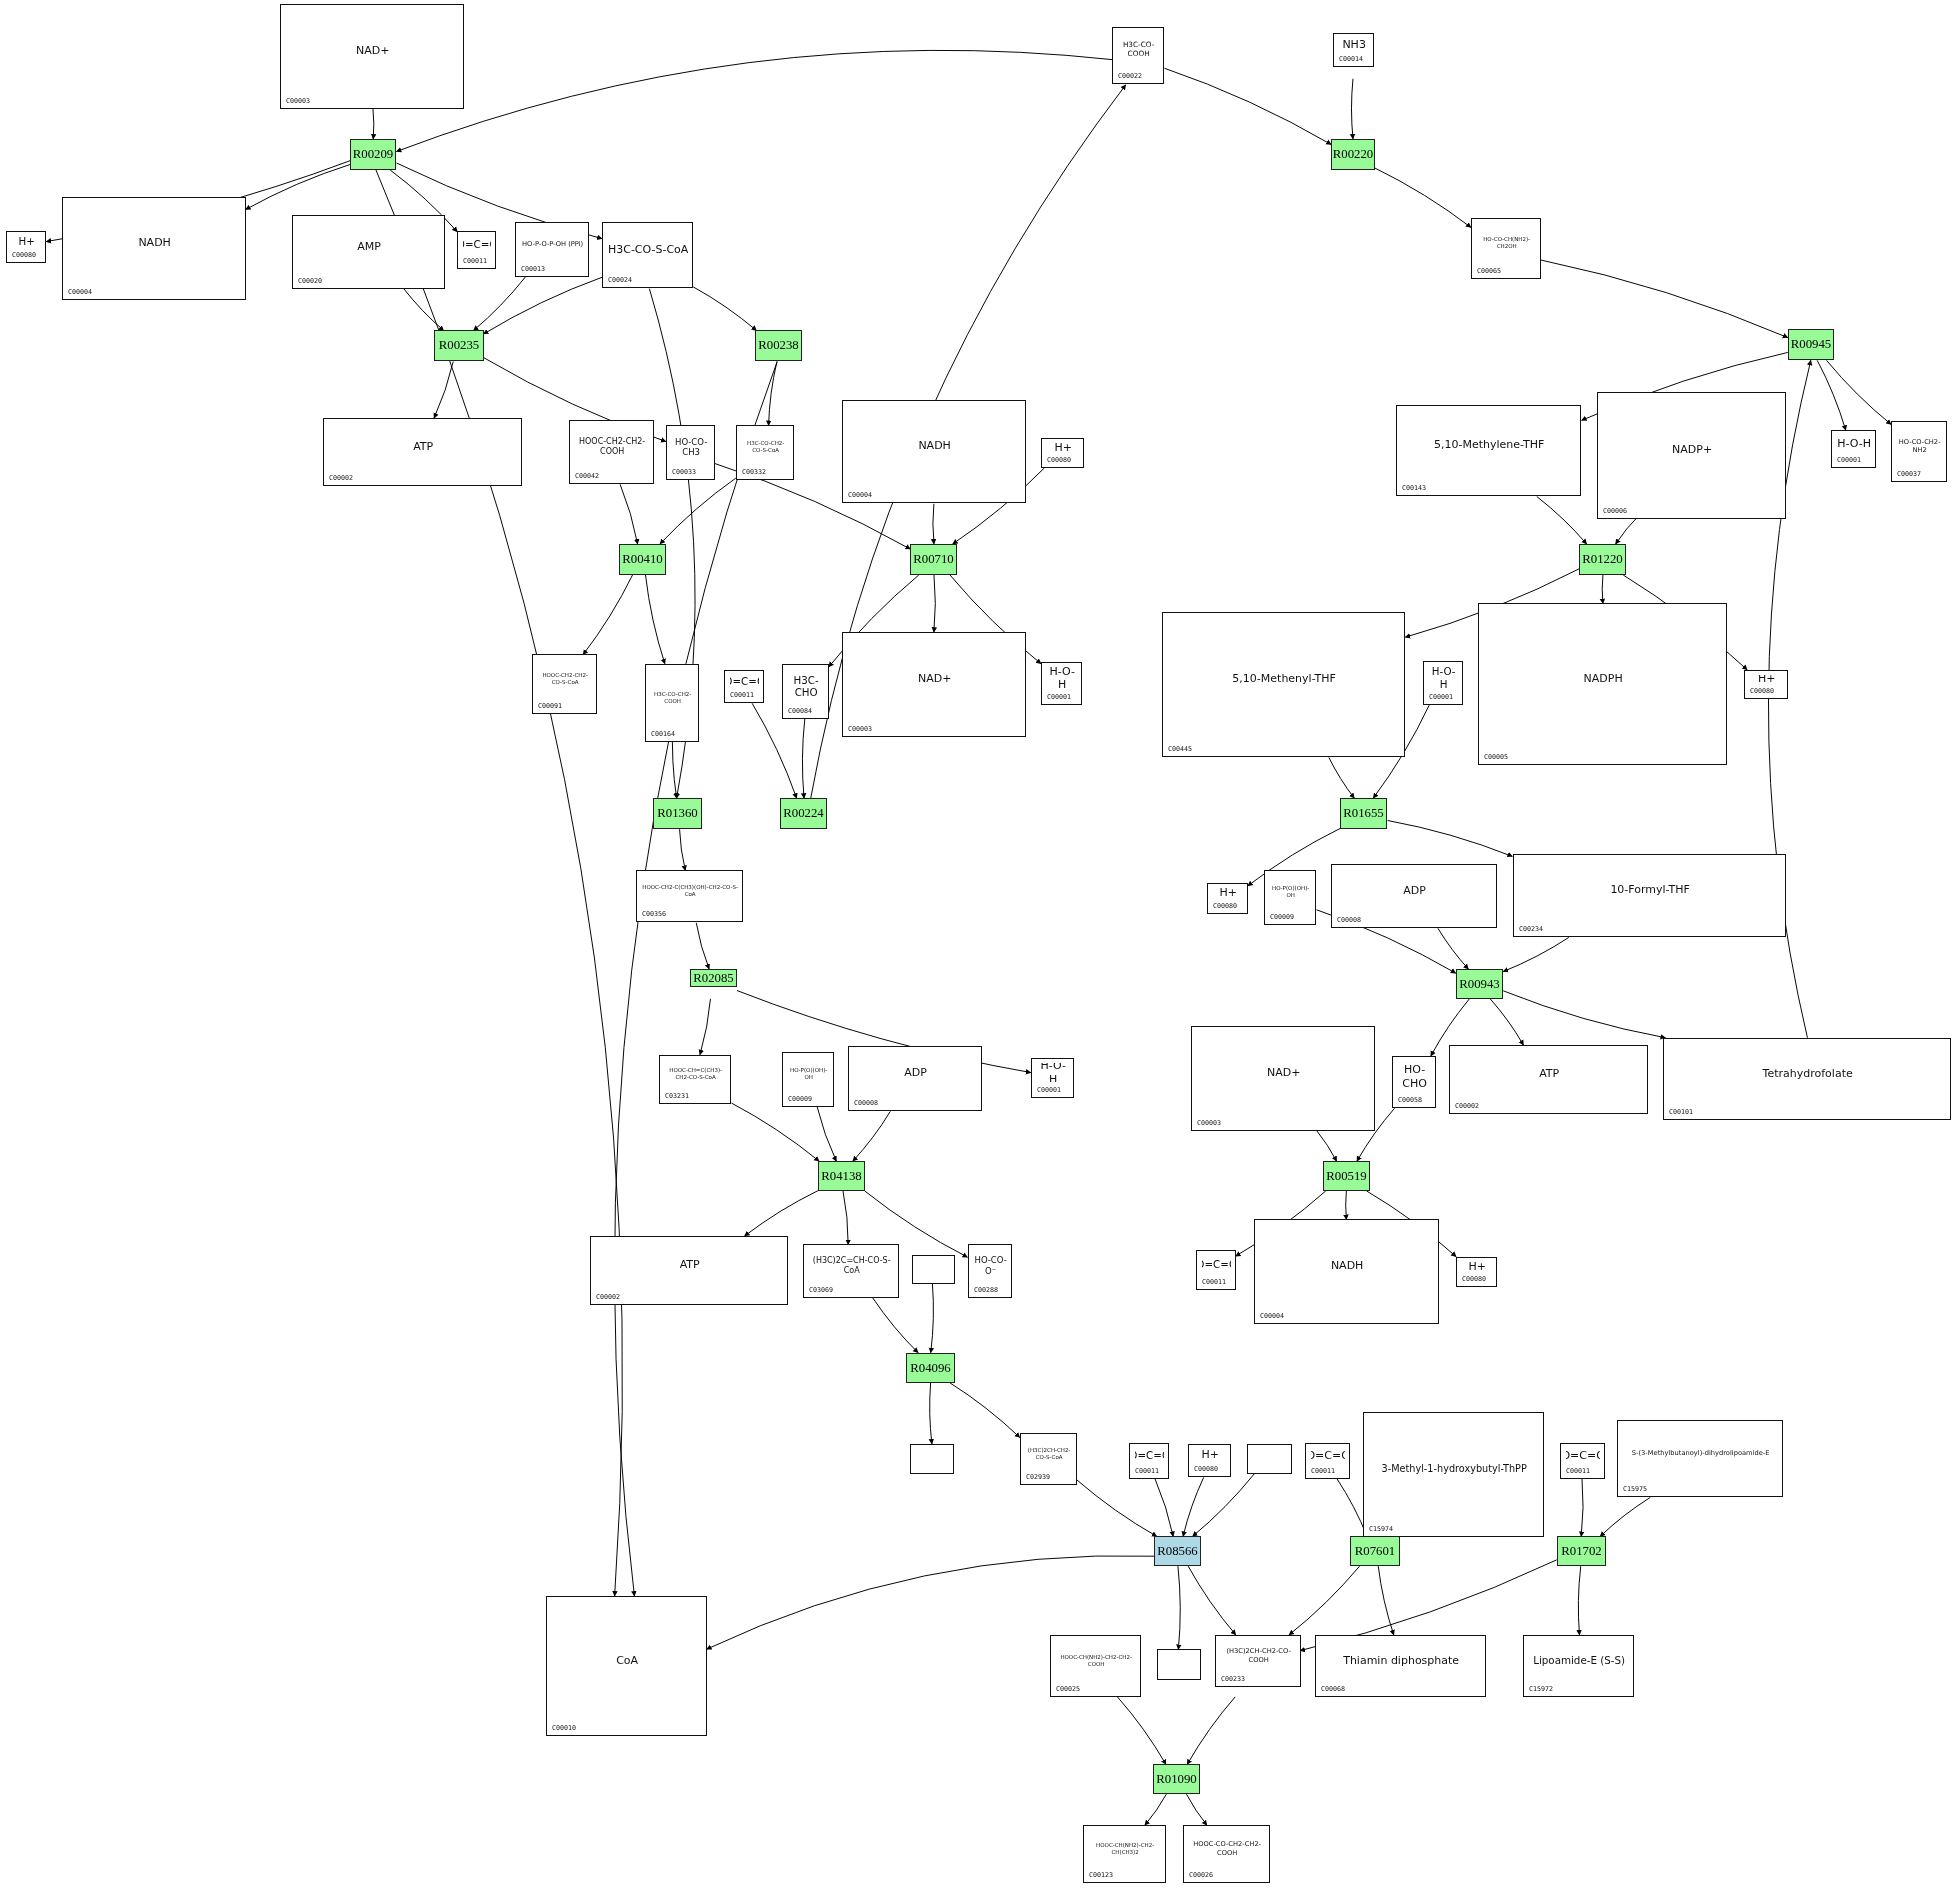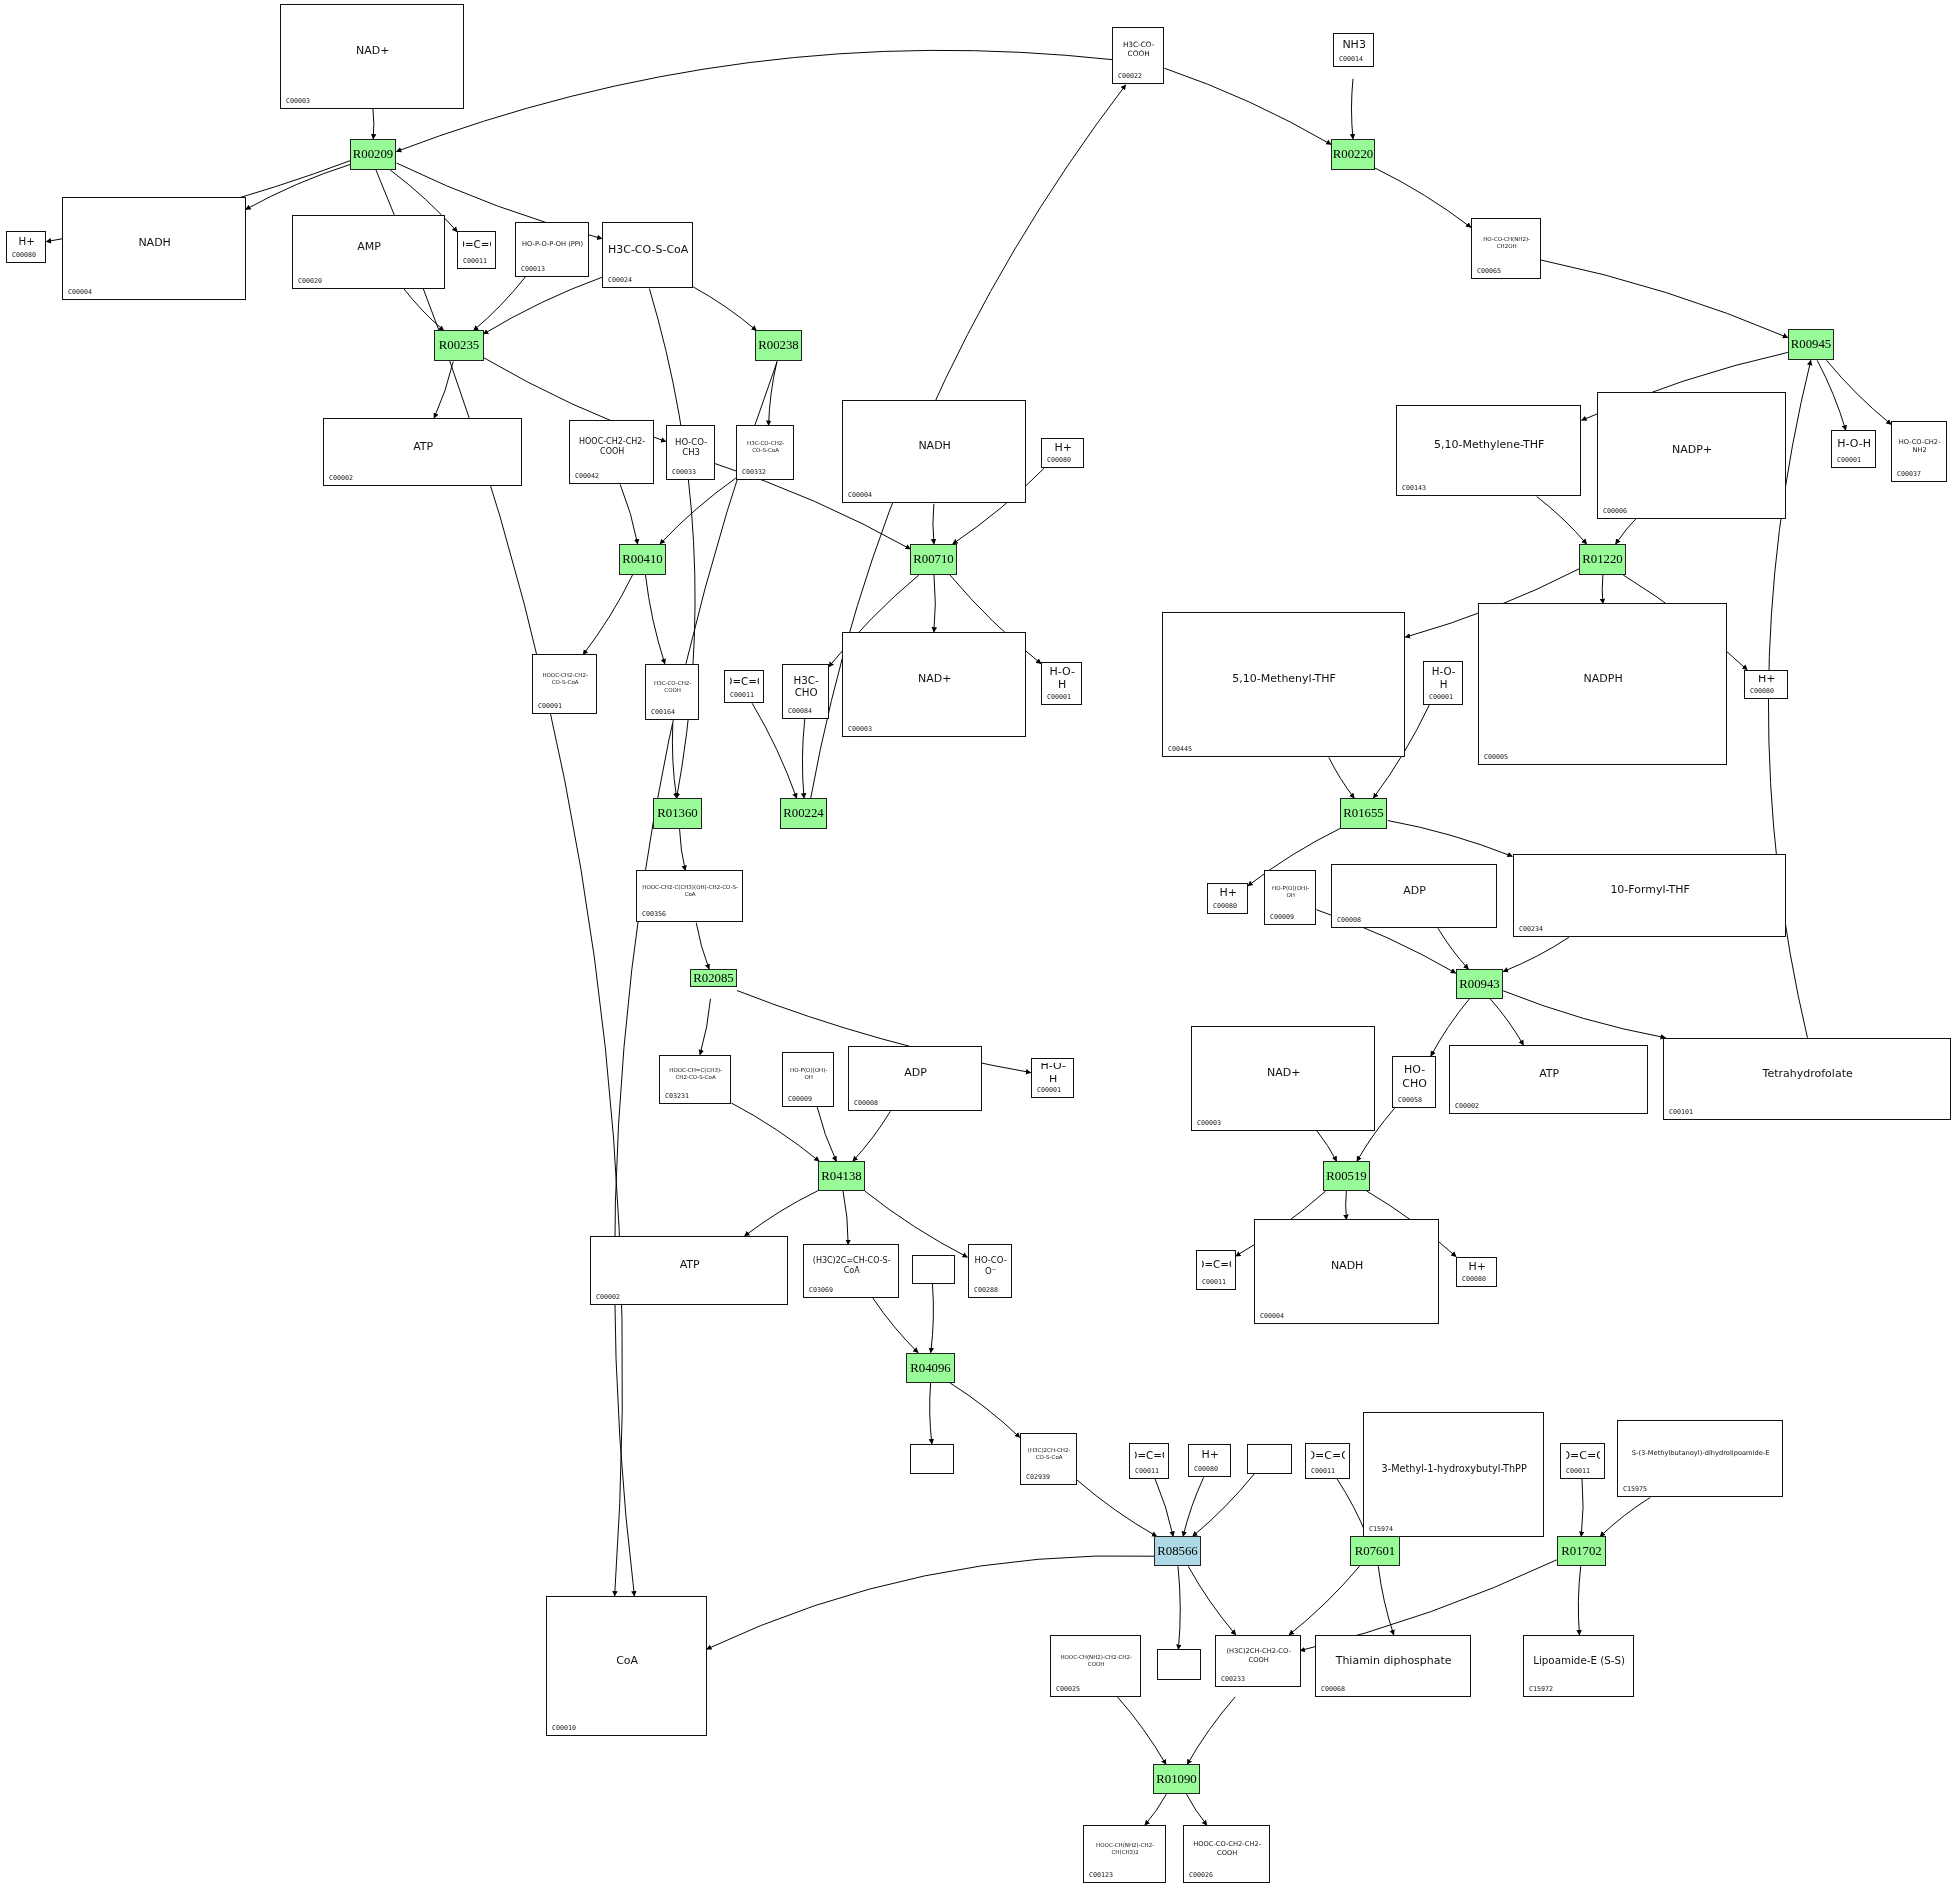--- a/index.html
+++ b/index.html
@@ -214,21 +214,21 @@
         <div class="cid">C00001</div>
       </div>
       <div class="node cpd" style="left: 1891px; top: 421px; width: 56px; height: 61px;">
         <div class="struct" style="font-size: 6.7px;">HO-CO-CH2-NH2</div>
         <div class="cid">C00037</div>
       </div>
       <div class="node cpd" style="left: 532px; top: 654px; width: 65px; height: 60px;">
         <div class="struct" style="font-size: 5.5px;">HOOC-CH2-CH2-CO-S-CoA</div>
         <div class="cid">C00091</div>
       </div>
-      <div class="node cpd" style="left: 645px; top: 664px; width: 54px; height: 56px;">
+      <div class="node cpd" style="left: 645px; top: 664px; width: 54px; height: 78px;">
         <div class="struct" style="font-size: 5.5px;">H3C-CO-CH2-COOH</div>
         <div class="cid">C00164</div>
       </div>
       <div class="node cpd" style="left: 724px; top: 670px; width: 40px; height: 33px;">
         <div class="struct" style="font-size: 10.3px;">O=C=O</div>
         <div class="cid">C00011</div>
       </div>
       <div class="node cpd" style="left: 782px; top: 664px; width: 47px; height: 55px;">
         <div class="struct" style="font-size: 10.3px;">H3C-CHO</div>
         <div class="cid">C00084</div>
@@ -370,21 +370,21 @@
       </div>
       <div class="node cpd" style="left: 1050px; top: 1635px; width: 91px; height: 62px;">
         <div class="struct" style="font-size: 5.5px;">HOOC-CH(NH2)-CH2-CH2-COOH</div>
         <div class="cid">C00025</div>
       </div>
       <div class="node cpd blank" style="left: 1157px; top: 1649px; width: 44px; height: 31px;"></div>
       <div class="node cpd" style="left: 1215px; top: 1635px; width: 86px; height: 52px;">
         <div class="struct" style="font-size: 6.7px;">(H3C)2CH-CH2-CO-COOH</div>
         <div class="cid">C00233</div>
       </div>
-      <div class="node cpd" style="left: 1315px; top: 1635px; width: 156px; height: 62px;">
+      <div class="node cpd" style="left: 1315px; top: 1635px; width: 171px; height: 62px;">
         <div class="struct" style="font-size: 11px;">Thiamin diphosphate</div>
         <div class="cid">C00068</div>
       </div>
       <div class="node cpd" style="left: 1523px; top: 1635px; width: 111px; height: 62px;">
         <div class="struct" style="font-size: 10.3px;">Lipoamide-E (S-S)</div>
         <div class="cid">C15972</div>
       </div>
       <div class="node cpd" style="left: 1083px; top: 1825px; width: 83px; height: 58px;">
         <div class="struct" style="font-size: 5.5px;">HOOC-CH(NH2)-CH2-CH(CH3)2</div>
         <div class="cid">C00123</div>

